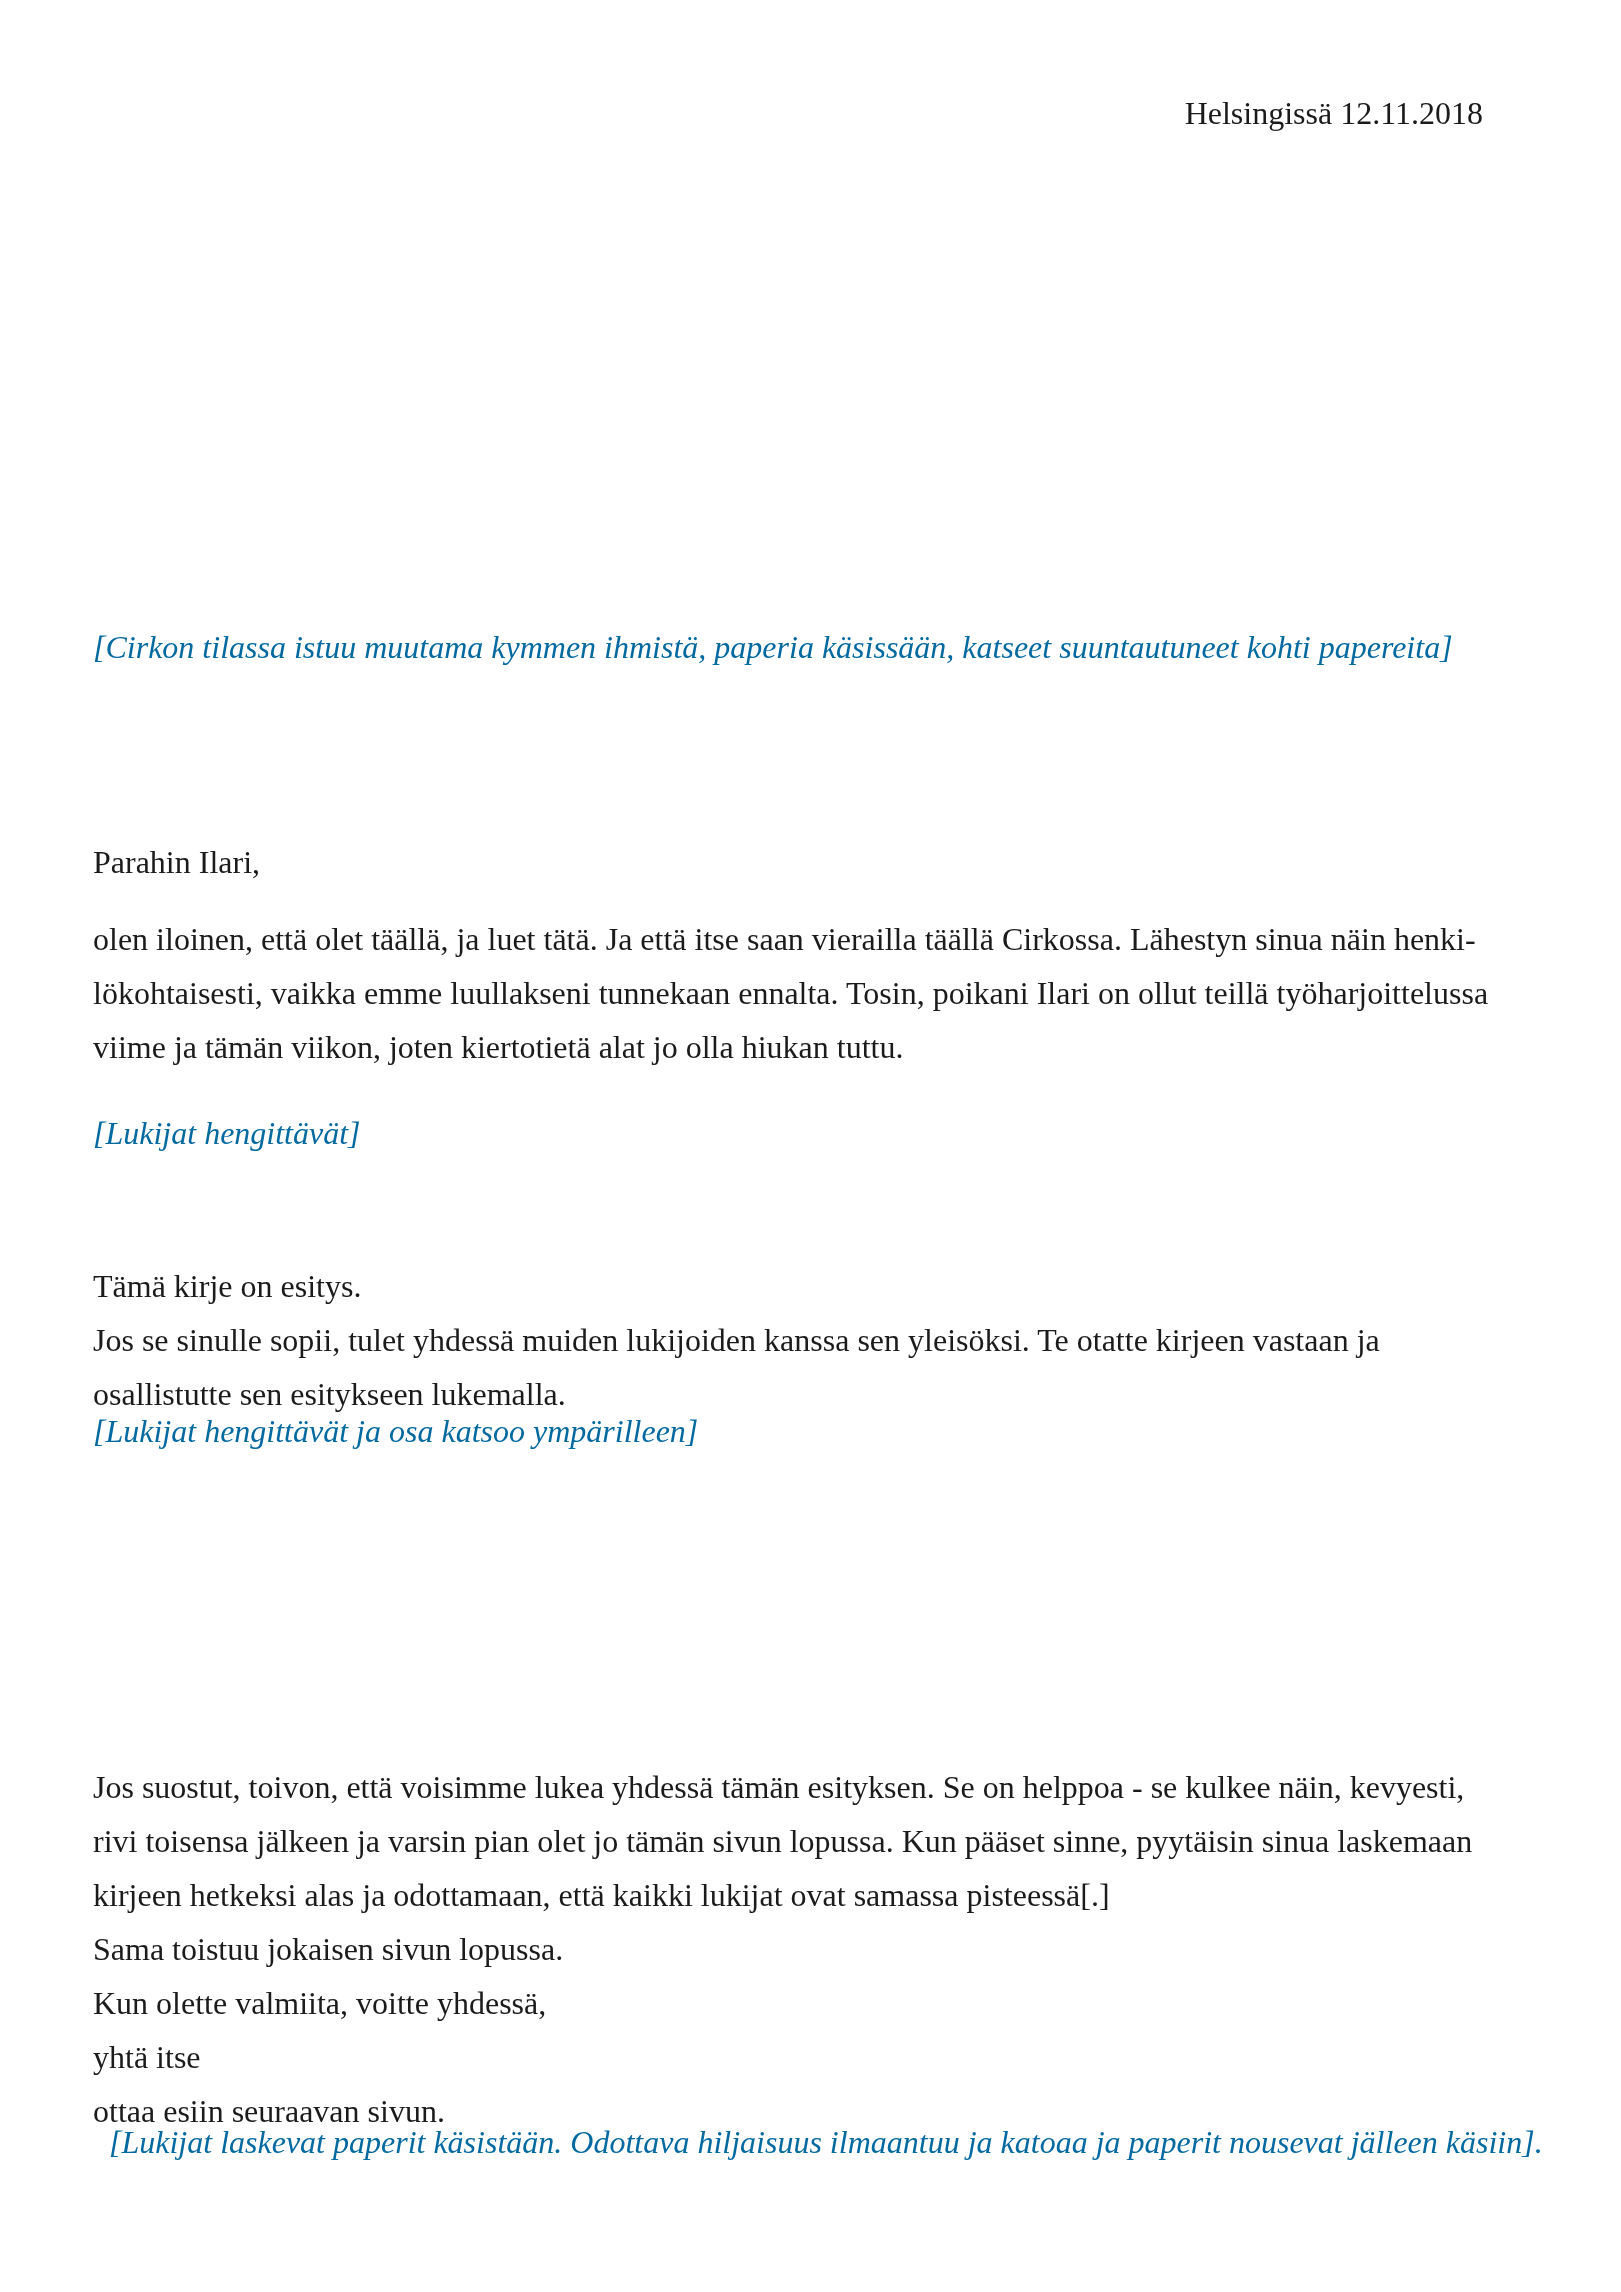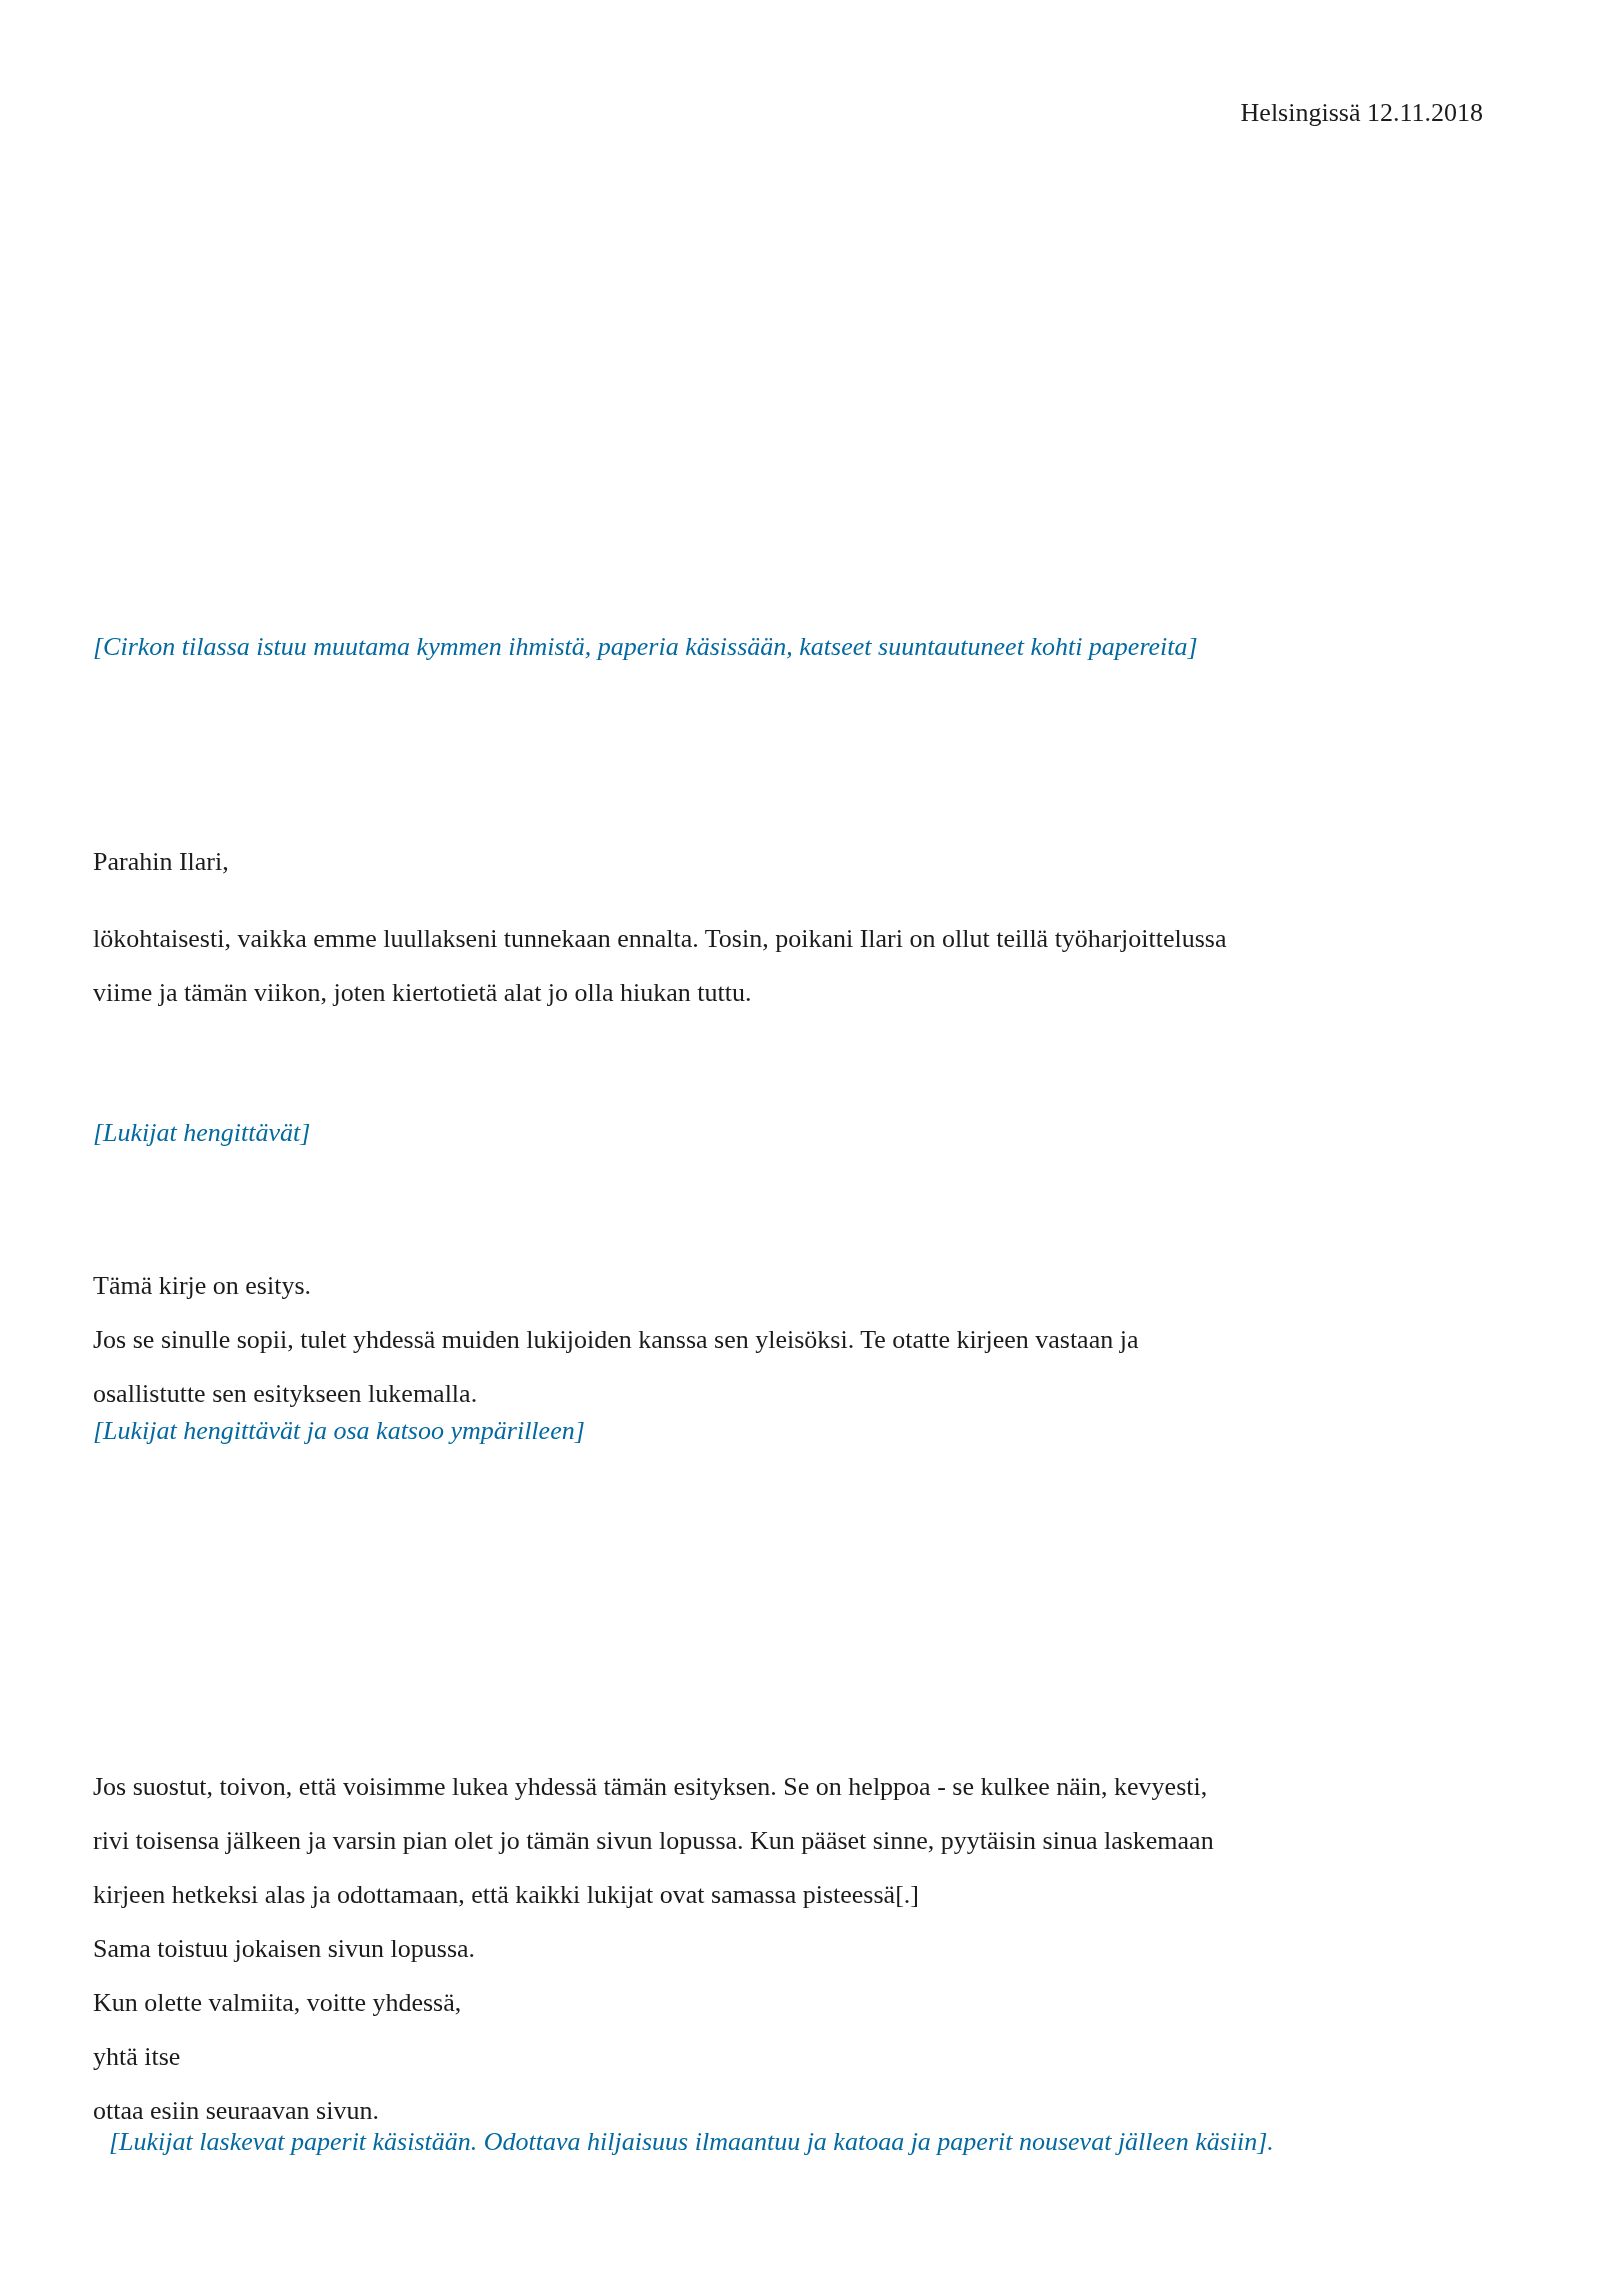--- a/index.html
+++ b/index.html
@@ -6,21 +6,21 @@
     margin: 0;
     padding: 0;
     background: #ffffff;
   }
   .page {
     position: relative;
     width: 1621px;
     height: 2293px;
     background: #ffffff;
     font-family: "Liberation Serif", "DejaVu Serif", serif;
-    font-size: 26px;
+    font-size: 32px;
     color: #1b1b1b;
     overflow: hidden;
   }
   .abs {
     position: absolute;
     left: 93px;
     white-space: nowrap;
   }
   .date {
     left: auto;
@@ -46,20 +46,21 @@
 
 <div class="page">
 
   <div class="abs date single" style="top: 86px;">Helsingissä 12.11.2018</div>
 
   <div class="abs stage single" style="top: 620px;">[Cirkon tilassa istuu muutama kymmen ihmistä, paperia käsissään, katseet suuntautuneet kohti papereita]</div>
 
   <div class="abs single" style="top: 835px;">Parahin Ilari,</div>
 
   <div class="abs" style="top: 912px;">
+      <div class="line">olen iloinen, että olet täällä, ja luet tätä. Ja että itse saan vierailla täällä Cirkossa. Lähestyn sinua näin henki-</div>
       <div class="line">lökohtaisesti, vaikka emme luullakseni tunnekaan ennalta. Tosin, poikani Ilari on ollut teillä työharjoittelussa</div>
       <div class="line">viime ja tämän viikon, joten kiertotietä alat jo olla hiukan tuttu.</div>
     </div>
 
   <div class="abs stage single" style="top: 1106px;">[Lukijat hengittävät]</div>
 
   <div class="abs" style="top: 1259px;">
       <div class="line">Tämä kirje on esitys.</div>
       <div class="line">Jos se sinulle sopii, tulet yhdessä muiden lukijoiden kanssa sen yleisöksi. Te otatte kirjeen vastaan ja</div>
       <div class="line">osallistutte sen esitykseen lukemalla.</div>

